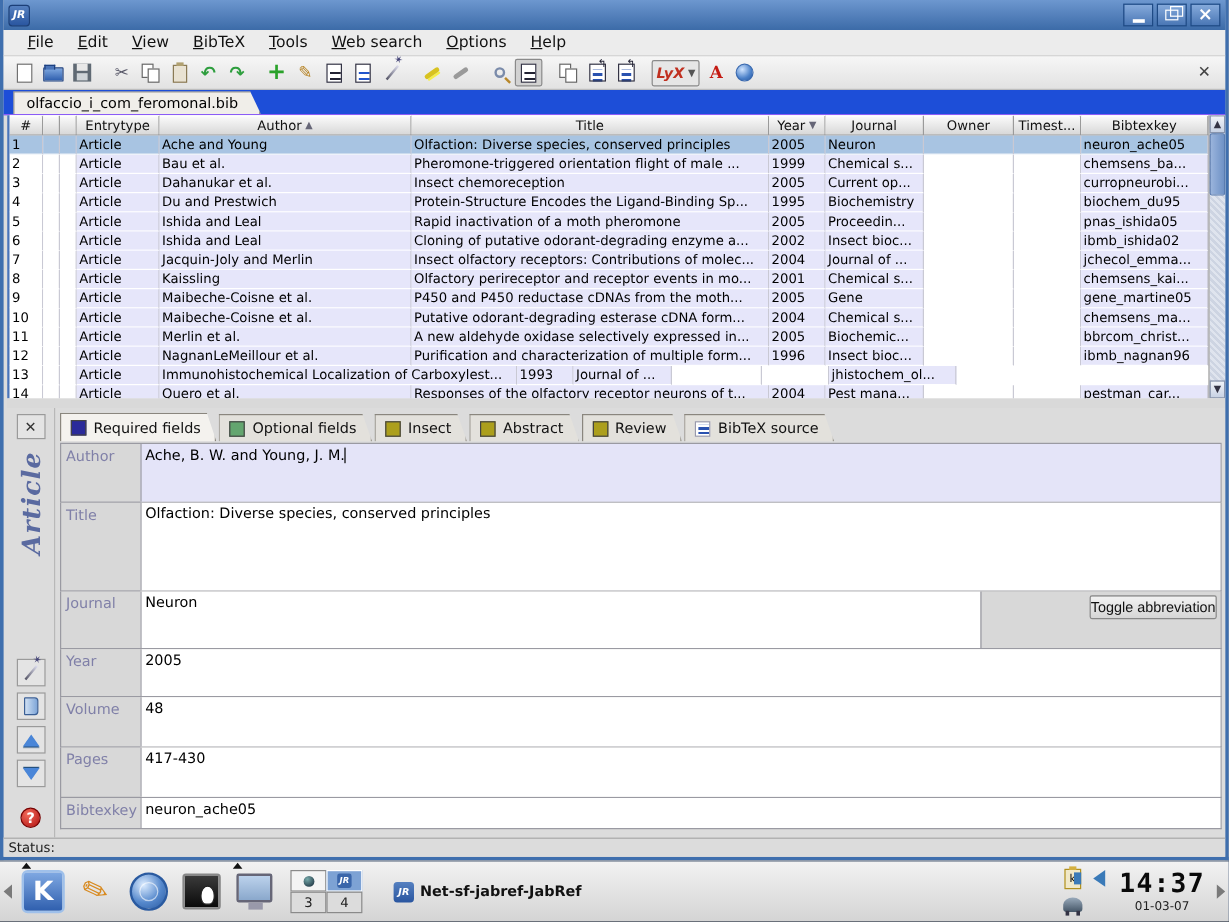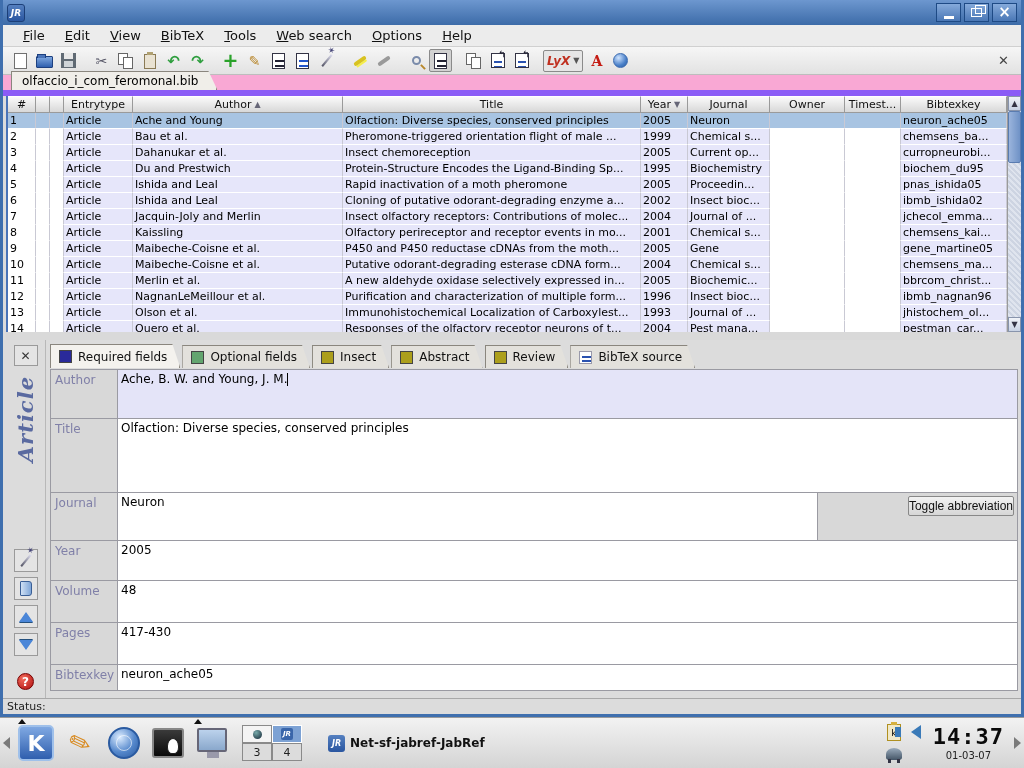--- a/index.html
+++ b/index.html
@@ -74,21 +74,21 @@
   .lyx-btn { display:flex; align-items:center; border:1px solid #8a8a8a; background:#e6e6e6;
              border-radius:2px; padding:1px 3px; height:22px; margin-right:2px; }
   .lyx-txt { font-size:12px; font-weight:bold; color:#c03020; font-style:italic; }
   .lyx-arrow { font-size:8px; color:#555; margin-left:3px; }
   .i-pdf { color:#c41b13; font-weight:bold; font-size:14px; font-family:"DejaVu Serif",serif; }
   .i-globe { width:15px; height:15px; border-radius:50%; border:1px solid #3a6ab0;
              background:radial-gradient(circle at 35% 30%, #cfe4ff, #4a80c8 60%, #2a5aa0); }
   .tb-close { margin-left:auto; color:#444; font-size:13px; font-weight:bold; padding-right:6px; }
 
   
-  .filetabbar { height:21px; background:#f9a8d4; border-bottom:6px solid #8b5cf6; position:relative; }
+  .filetabbar { height:21px; background:#1d4ed8; border-bottom:1px solid #8b5cf6; position:relative; }
   .filetab { position:absolute; left:8px; bottom:0; height:19px; padding:2px 18px 0 10px;
              background:#f0eee9; border:1px solid #8a867e; border-bottom:none; font-size:12px;
              clip-path:polygon(0 100%,0 0,calc(100% - 9px) 0,100% 100%); }
 
   
   .tablewrap { position:absolute; left:3px; top:96px; width:1015px; height:236px; overflow:hidden;
                background:#fff; border-left:2px solid #4a74b8; display:flex; }
   .tgrid { flex:1; }
   .trow { display:flex; height:16px; }
   .thead { height:17px; }
@@ -511,21 +511,20 @@
             <div class="tc c-journal cell-req">Insect bioc...</div>
             <div class="tc c-owner cell-opt"></div>
             <div class="tc c-timest cell-opt"></div>
             <div class="tc c-bibtexkey cell-req">ibmb_nagnan96</div>
           </div>
           <div class="trow">
             <div class="tc c-num cell-opt">13</div>
             <div class="tc c-ic1 cell-opt"></div>
             <div class="tc c-ic2 cell-opt"></div>
             <div class="tc c-entrytype cell-req">Article</div>
-            <div class="tc c-author cell-req">Olson et al.</div>
             <div class="tc c-title cell-req">Immunohistochemical Localization of Carboxylest...</div>
             <div class="tc c-year cell-req">1993</div>
             <div class="tc c-journal cell-req">Journal of ...</div>
             <div class="tc c-owner cell-opt"></div>
             <div class="tc c-timest cell-opt"></div>
             <div class="tc c-bibtexkey cell-req">jhistochem_ol...</div>
           </div>
           <div class="trow">
             <div class="tc c-num cell-opt">14</div>
             <div class="tc c-ic1 cell-opt"></div>

